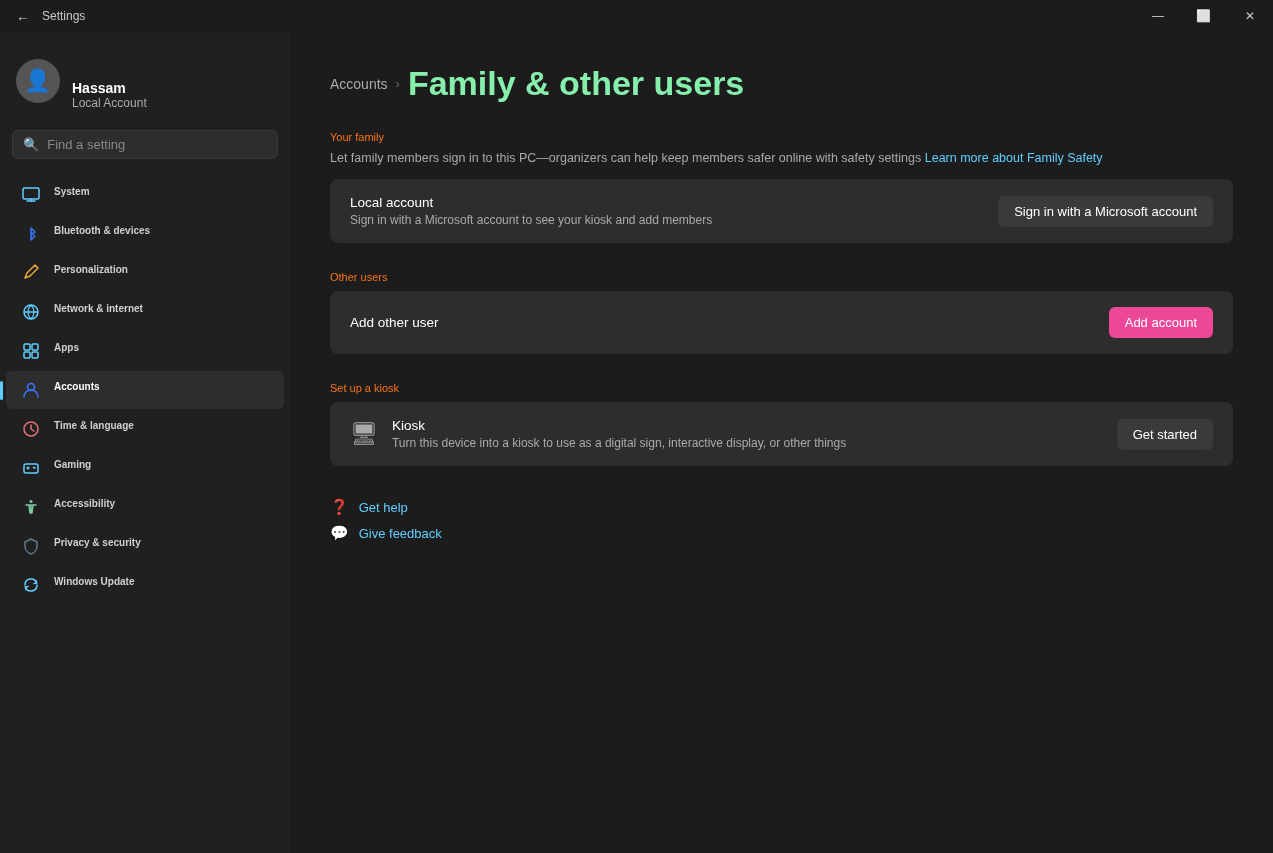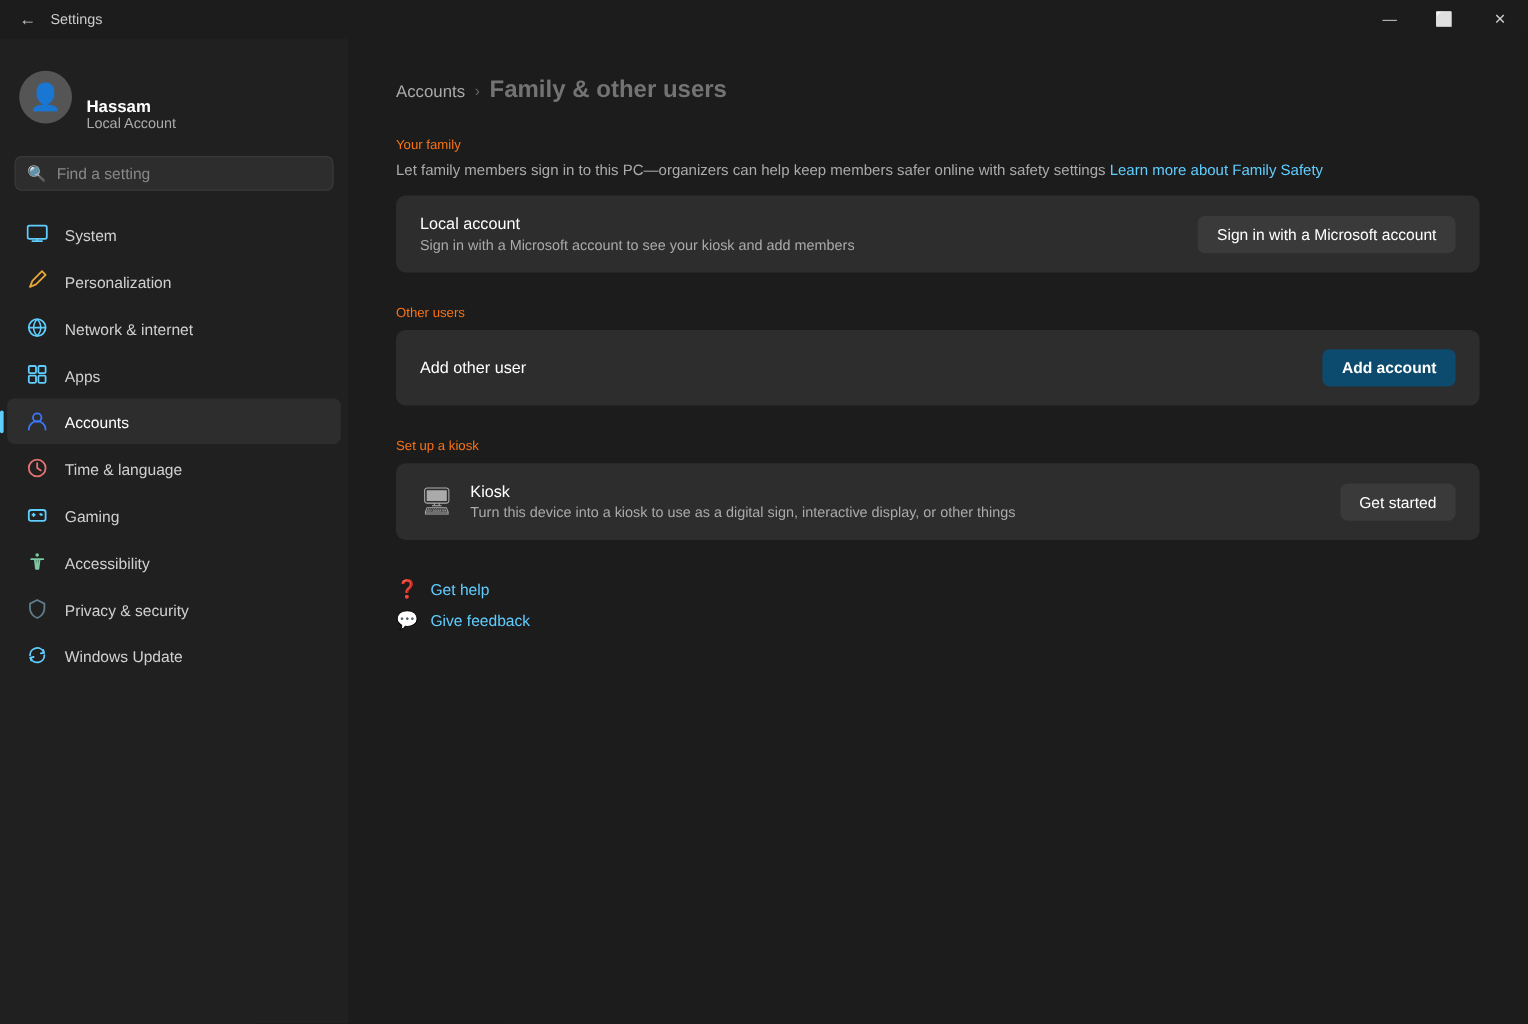--- a/index.html
+++ b/index.html
@@ -113,28 +113,29 @@
       color: #fff;
       font-size: 13px;
       flex: 1;
     }
     .search-box input::placeholder { color: #888; }
     .search-icon { color: #888; font-size: 13px; }
 
     .nav-list { list-style: none; padding: 4px 0; }
     .nav-item {
       display: flex;
-      align-items: flex-end;
+      align-items: flex-start;
       padding: 10px 16px;
       gap: 14px;
       cursor: pointer;
       border-radius: 6px;
       margin: 1px 6px;
-      font-size: 13px;
+      font-size: 10px;
       color: #d0d0d0;
+      font-weight: bold;
     }
     .nav-item.active {
       background: #2d2d2d;
       color: #fff;
       position: relative;
     }
     .nav-item.active::before {
       content: '';
       position: absolute;
       left: -6px;
@@ -170,23 +171,23 @@
       gap: 8px;
       margin-bottom: 28px;
     }
     .breadcrumb-link {
       font-size: 14px;
       color: #aaa;
       cursor: pointer;
     }
     .breadcrumb-sep { color: #666; font-size: 13px; }
     .breadcrumb-current {
-      font-size: 20px;
+      font-size: 34px;
       font-weight: 700;
-      color: #737373;
+      color: #86efac;
     }
 
     .section-title {
       font-size: 11px;
       font-weight: 400;
       color: #f97316;
       margin-bottom: 8px;
     }
     .section-desc {
       font-size: 12.5px;
@@ -207,29 +208,28 @@
       align-items: center;
       justify-content: space-between;
       gap: 16px;
     }
     .card-left { display: flex; flex-direction: column; gap: 3px; }
     .card-title { font-size: 13.5px; font-weight: 500; color: #fff; }
     .card-subtitle { font-size: 12px; color: #aaa; }
     .card-right { display: flex; align-items: center; gap: 12px; flex-shrink: 0; }
 
     .btn-primary {
-      background: #0c4a6e;
+      background: #ec4899;
       color: #fff;
       border: none;
       border-radius: 6px;
       padding: 8px 16px;
       font-size: 13px;
       cursor: pointer;
       white-space: nowrap;
-      font-weight: bold;
     }
 
     .btn-secondary {
       background: #3a3a3a;
       color: #fff;
       border: none;
       border-radius: 6px;
       padding: 8px 16px;
       font-size: 13px;
       cursor: pointer;
@@ -306,20 +306,28 @@
     <ul class="nav-list" id="nav-list">
         <li class="nav-item">
     <span class="nav-icon">
       <svg width="18" height="18" viewBox="0 0 18 18" fill="none">
               <rect x="1" y="2" width="16" height="11" rx="1.5" stroke="#60cdff" stroke-width="1.5"></rect>
               <path d="M5 15h8" stroke="#60cdff" stroke-width="1.5" stroke-linecap="round"></path>
               <path d="M9 13v2" stroke="#60cdff" stroke-width="1.5" stroke-linecap="round"></path>
             </svg>
     </span>
     <span>System</span>
+  </li>
+        <li class="nav-item">
+    <span class="nav-icon">
+      <svg width="18" height="18" viewBox="0 0 18 18" fill="none">
+              <path d="M9 3v12M9 3l4 4-4 4M9 15l4-4-4-4" stroke="#3b78ff" stroke-width="1.5" stroke-linecap="round" stroke-linejoin="round"></path>
+            </svg>
+    </span>
+    <span>Bluetooth &amp; devices</span>
   </li>
         <li class="nav-item">
     <span class="nav-icon">
       <svg width="18" height="18" viewBox="0 0 18 18" fill="none">
               <path d="M3 14l2-5 8-8 3 3-8 8-5 2z" stroke="#e8a838" stroke-width="1.5" stroke-linejoin="round"></path>
             </svg>
     </span>
     <span>Personalization</span>
   </li>
         <li class="nav-item">

